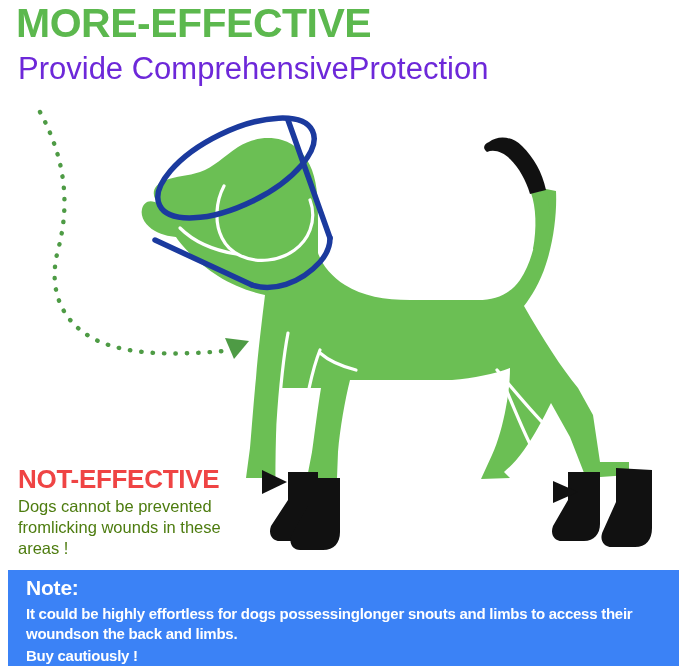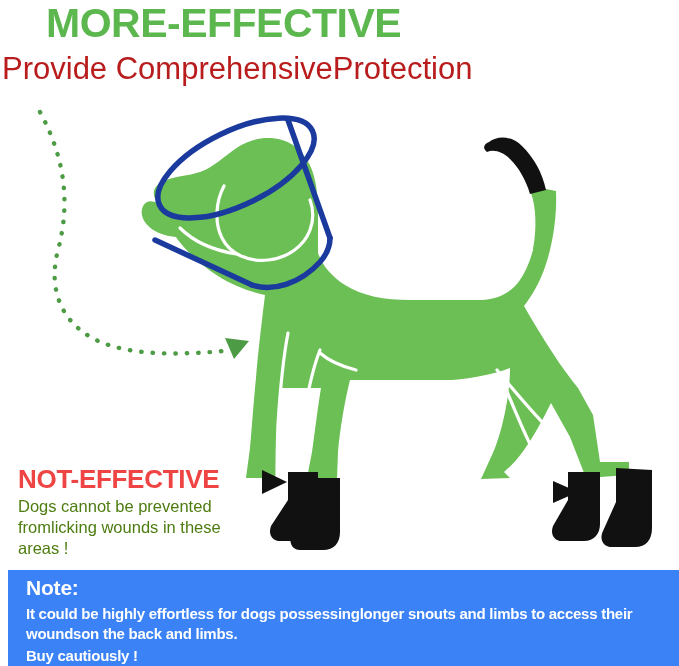--- a/index.html
+++ b/index.html
@@ -22,29 +22,28 @@
   .title-main {
     position: absolute;
     left: 16px;
     top: 2px;
     font-size: 41px;
     font-weight: bold;
     letter-spacing: -0.5px;
     color: #5CB84E;
     line-height: 1.05;
     white-space: nowrap;
-    margin-left: 30px;
   }
   .title-sub {
     position: absolute;
-    left: 2px;
+    left: 18px;
     top: 52px;
     font-size: 31px;
     font-weight: normal;
-    color: #b91c1c;
+    color: #6d28d9;
     line-height: 1.1;
     white-space: nowrap;
   }
 
   
   .not-eff-title {
     position: absolute;
     left: 18px;
     top: 464px;
     font-size: 26px;

